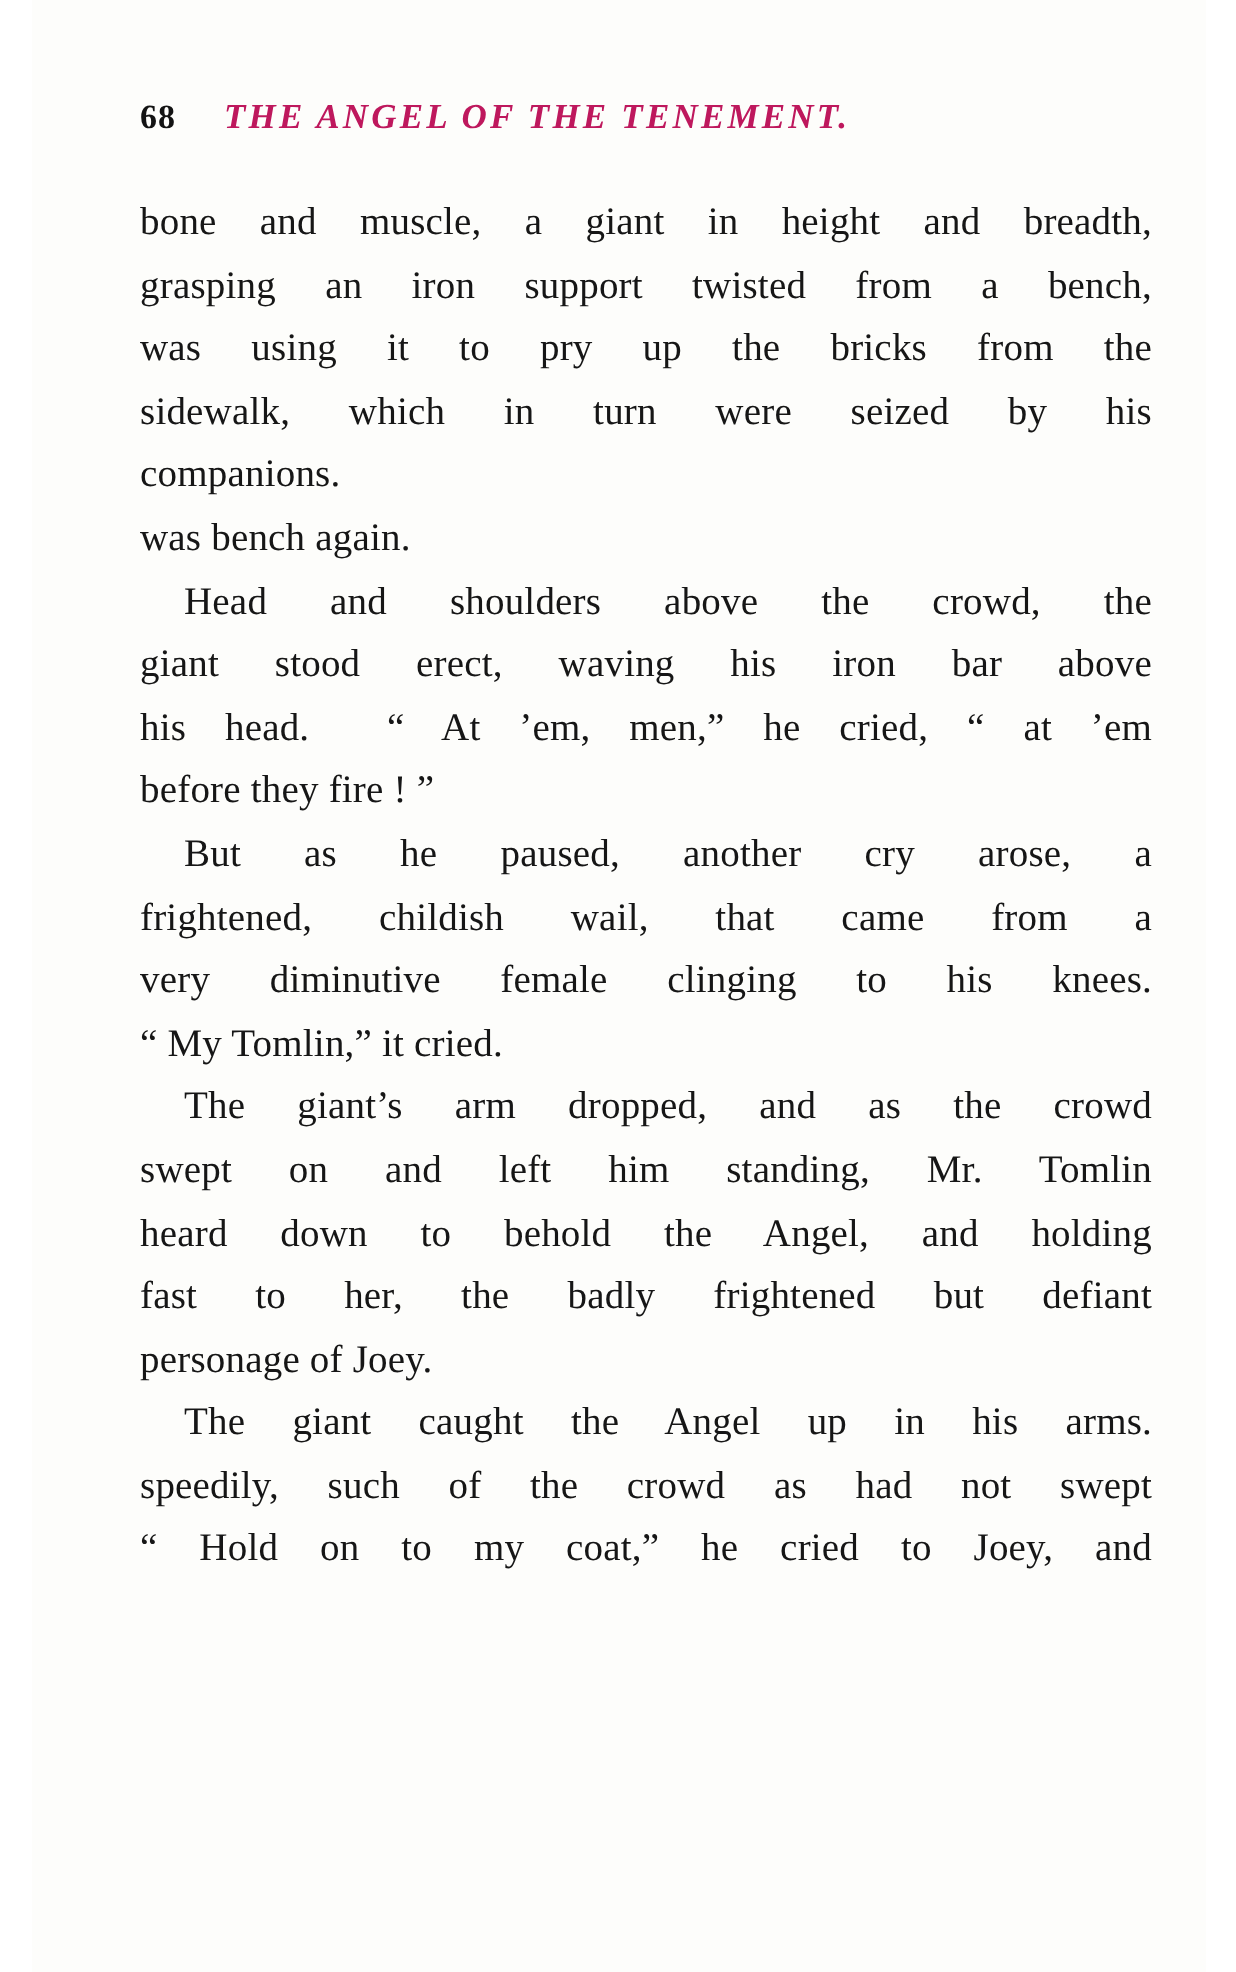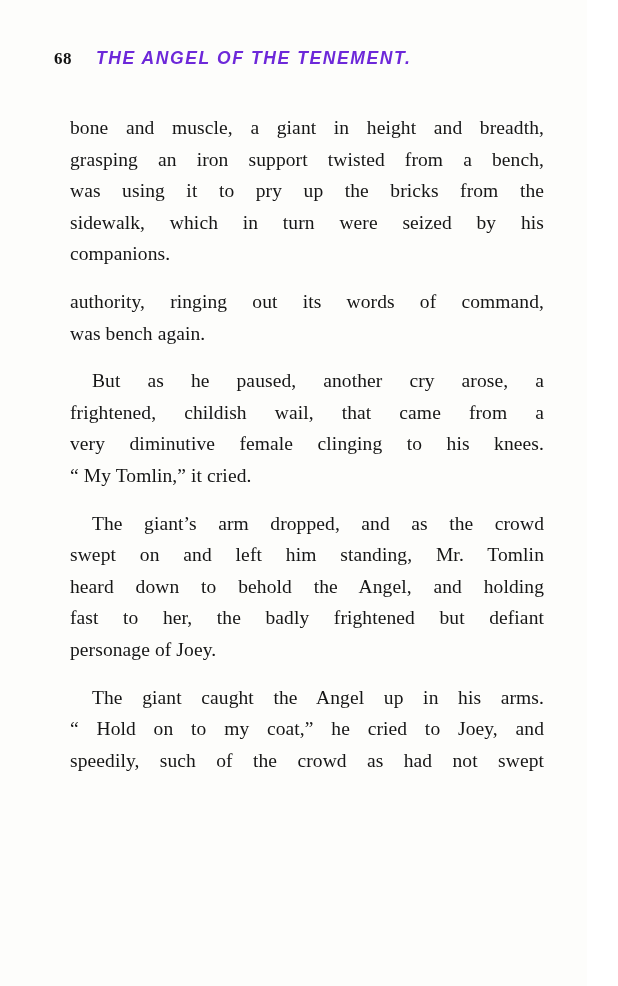--- a/index.html
+++ b/index.html
@@ -10,21 +10,21 @@
   body {
     width: 618px;
     height: 986px;
     position: relative;
     font-family: "Liberation Serif", serif;
     color: #1a1a1a;
     overflow: hidden;
   }
   .page {
     position: absolute;
-    left: 0; top: 0;
+    left: 16px; top: 0;
     width: 587px;
     height: 986px;
     background: #fdfdfb;
   }
   .header {
     position: absolute;
     left: 54px;
     top: 48px;
     width: 500px;
     height: 26px;
@@ -33,39 +33,39 @@
   }
   .folio {
     font-family: "Liberation Serif", serif;
     font-weight: bold;
     font-size: 17px;
     letter-spacing: 0.5px;
     color: #131313;
   }
   .running-head {
     margin-left: 24px;
-    font-family: Liberation Sans, sans-serif;
+    font-family: Liberation Serif, serif;
     font-style: italic;
     font-weight: bold;
     font-size: 17.5px;
     letter-spacing: 1.6px;
-    color: #6d28d9;
+    color: #be185d;
     white-space: nowrap;
   }
   .body-text {
     position: absolute;
     left: 54px;
     top: 96px;
     width: 506px;
   }
   .para {
     font-size: 19.5px;
     line-height: 31.6px;
     color: #161616;
-    margin: 16px;
+    margin: 0;
     letter-spacing: 0.1px;
   }
   .para .ln {
     display: block;
     text-align: justify;
     text-align-last: justify;
     white-space: pre;
   }
   .para .ln.last {
     text-align: left;
@@ -90,40 +90,45 @@
 
     <p class="para">
       <span class="ln">bone and muscle, a giant in height and breadth,</span>
       <span class="ln">grasping an iron support twisted from a bench,</span>
       <span class="ln">was using it to pry up the bricks from the</span>
       <span class="ln">sidewalk, which in turn were seized by his</span>
       <span class="ln last">companions.</span>
     </p>
 
     <p class="para">
-      <span class="ln">authority, ringing out its words of command,</span>
       <span class="ln last">was bench again.</span>
     </p>
 
+    <p class="para">
+      <span class="ln"><span class="indent-space"></span><span>Head and shoulders above the crowd, the</span></span>
+      <span class="ln">giant stood erect, waving his iron bar above</span>
+      <span class="ln">his head.  “ At ’em, men,” he cried, “ at ’em</span>
+      <span class="ln last">before they fire ! ”</span>
+    </p>
 
     <p class="para">
       <span class="ln"><span class="indent-space"></span><span>But as he paused, another cry arose, a</span></span>
       <span class="ln">frightened, childish wail, that came from a</span>
       <span class="ln">very diminutive female clinging to his knees.</span>
       <span class="ln last">“ My Tomlin,” it cried.</span>
     </p>
 
     <p class="para">
       <span class="ln"><span class="indent-space"></span><span>The giant’s arm dropped, and as the crowd</span></span>
       <span class="ln">swept on and left him standing, Mr. Tomlin</span>
       <span class="ln">heard down to behold the Angel, and holding</span>
       <span class="ln">fast to her, the badly frightened but defiant</span>
       <span class="ln last">personage of Joey.</span>
     </p>
 
     <p class="para">
       <span class="ln"><span class="indent-space"></span><span>The giant caught the Angel up in his arms.</span></span>
+      <span class="ln">speedily, such of the crowd as had not swept</span>
       <span class="ln">“ Hold on to my coat,” he cried to Joey, and</span>
-      <span class="ln">speedily, such of the crowd as had not swept</span>
     </p>
 
   </div>
 </div>
 
 </body></html>

